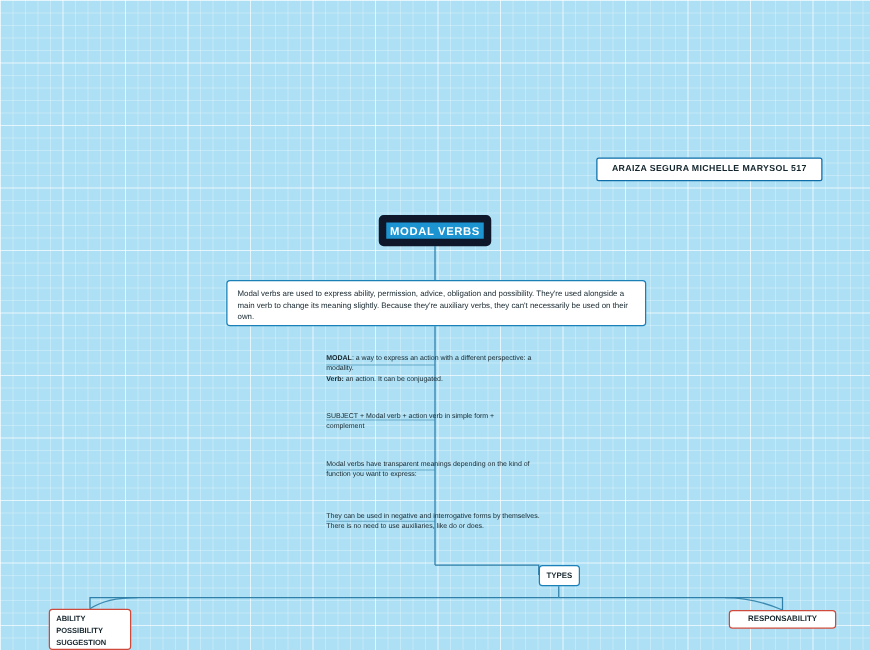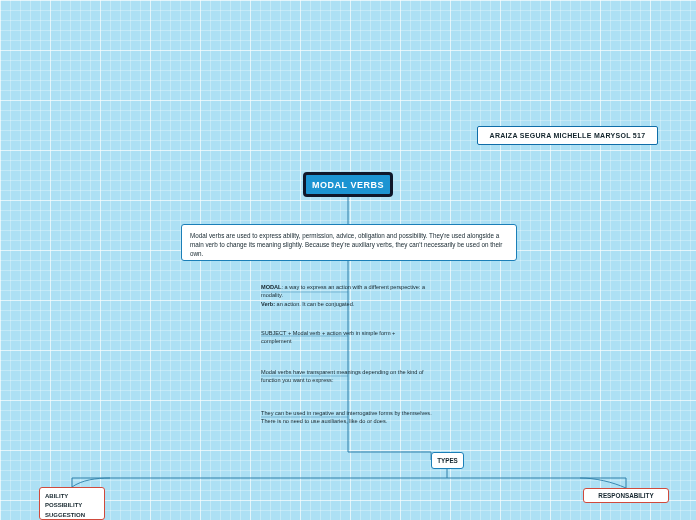--- a/index.html
+++ b/index.html
@@ -53,21 +53,21 @@
     color: #12242c;
     white-space: nowrap;
   }
   
   #root-node {
     left: 303px;
     top: 172px;
     width: 90px;
     height: 25px;
     background: #1c94d2;
-    border: 3px solid #0f172a;
+    border: 6px solid #0f172a;
     border-radius: 4px;
     display: flex;
     align-items: center;
     justify-content: center;
     color: #ffffff;
     font-size: 9px;
     font-weight: bold;
     letter-spacing: 0.5px;
   }
   

